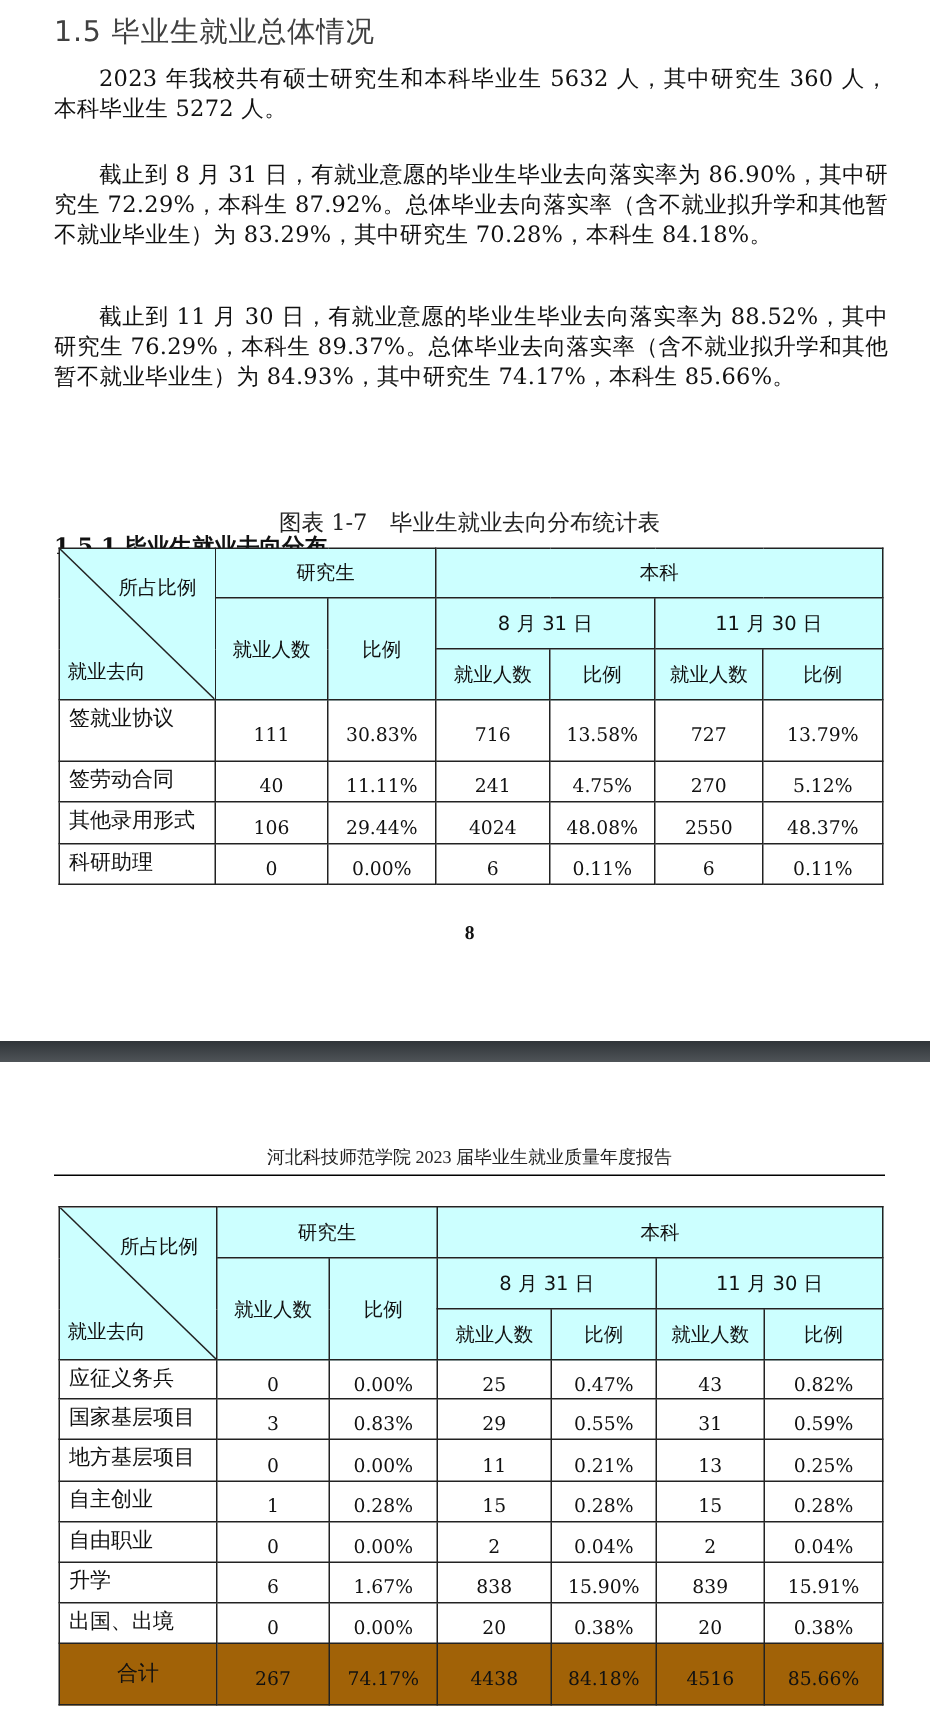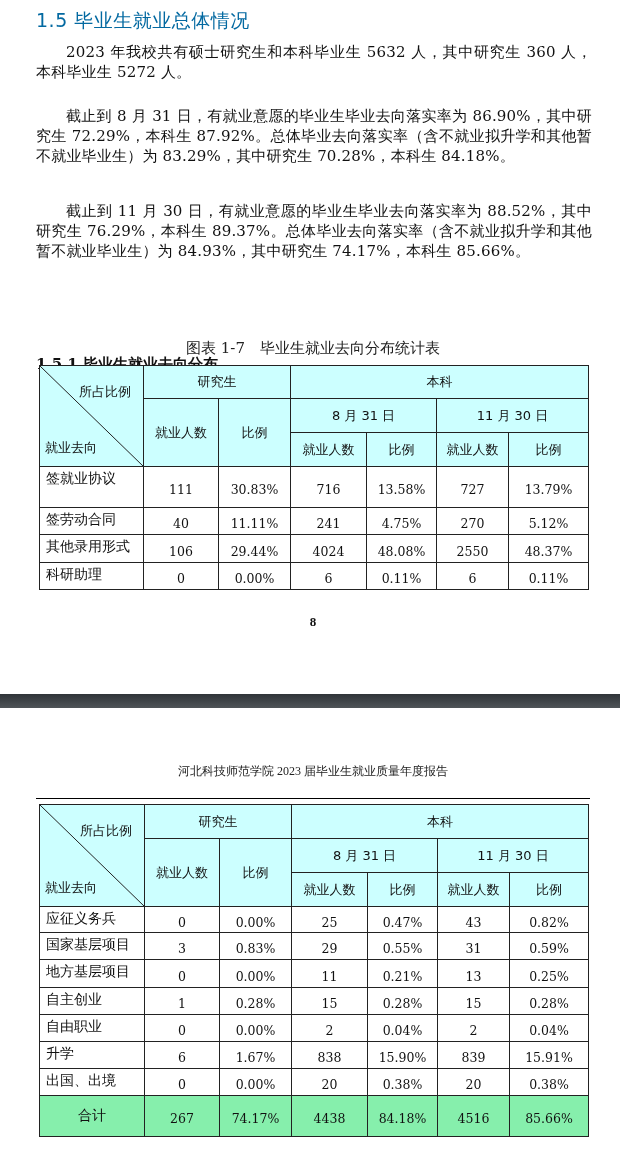--- a/index.html
+++ b/index.html
@@ -1,36 +1,36 @@
 <!DOCTYPE html>
 <html><head>
 <meta charset="utf-8">
 <style>
   * { box-sizing: border-box; margin: 0; padding: 0; }
   html, body { width: 620px; height: 1151px; background: #ffffff; overflow: hidden; }
   body { position: relative; font-family: "DejaVu Serif", "Liberation Serif", serif; color: #111; }
   .abs { position: absolute; }
-  .h2 { left: 36px; top: 8px; font-family: "DejaVu Sans", "Liberation Sans", sans-serif; font-size: 19px; font-weight: normal; color: #0369a1; letter-spacing: 0.5px; }
+  .h2 { left: 36px; top: 8px; font-family: "DejaVu Sans", "Liberation Sans", sans-serif; font-size: 19px; font-weight: normal; color: #404040; letter-spacing: 0.5px; }
   .para { left: 36px; width: 556px; font-size: 15px; line-height: 20px; text-indent: 30px; text-align: justify; letter-spacing: 0.2px; }
   .h3 { left: 36px; top: 307px; font-size: 15px; font-weight: bold; font-family: "DejaVu Serif", serif; margin-top: 48px; }
   .caption { left: 0; width: 626px; top: 339px; text-align: center; font-size: 15px; color: #222; }
   table.data { position: absolute; border-collapse: collapse; table-layout: fixed; font-size: 13px; }
   table.data td, table.data th { border: 1.5px solid #222; text-align: center; vertical-align: middle; padding: 0; }
   table.data th { background: #ccffff; font-family: "DejaVu Sans", "Liberation Sans", sans-serif; font-weight: normal; font-size: 13px; }
   table.data td.label { text-align: left; padding-left: 6px; font-size: 14px; vertical-align: top; padding-top: 3px; }
   table.data td.num { font-family: "DejaVu Serif", serif; font-size: 12.5px; padding-top: 5px; }
-  table.data tr.total td { background: #86efac; }
+  table.data tr.total td { background: #a16207; }
   table.data tr.total td.label { text-align: center; vertical-align: middle; padding: 0; }
   .diag { position: relative; overflow: hidden; margin-left: 32px; }
   .diag svg { position: absolute; left: 0; top: 0; }
   .diag .tr { position: absolute; right: 12px; top: 17px; }
   .diag .bl { position: absolute; left: 5px; bottom: 9px; font-family: Liberation Mono, monospace; }
   .pagenum { left: 0; width: 626px; top: 614px; text-align: center; font-size: 13px; font-weight: bold; font-family: "Liberation Serif", serif; }
   .divider { left: 0; top: 694px; width: 620px; height: 14px; background: linear-gradient(#2f3438, #4f5458); }
-  .runhead { left: 36px; width: 554px; top: 763px; text-align: center; font-size: 12px; color: #222; padding-bottom: 18px; border-bottom: 1px solid #000; font-family: "Liberation Serif", serif; }
+  .runhead { left: 36px; width: 554px; top: 763px; text-align: center; font-size: 12px; color: #222; padding-bottom: 3px; border-bottom: 1px solid #000; font-family: "Liberation Serif", serif; }
 </style>
 </head>
 <body>
 
 <div class="abs h2">1.5 毕业生就业总体情况</div>
 <p class="abs para" style="top:42px">2023 年我校共有硕士研究生和本科毕业生 5632 人，其中研究生 360 人，本科毕业生 5272 人。</p>
 <p class="abs para" style="top:106px">截止到 8 月 31 日，有就业意愿的毕业生毕业去向落实率为 86.90%，其中研究生 72.29%，本科生 87.92%。总体毕业去向落实率（含不就业拟升学和其他暂不就业毕业生）为 83.29%，其中研究生 70.28%，本科生 84.18%。</p>
 <p class="abs para" style="top:201px">截止到 11 月 30 日，有就业意愿的毕业生毕业去向落实率为 88.52%，其中研究生 76.29%，本科生 89.37%。总体毕业去向落实率（含不就业拟升学和其他暂不就业毕业生）为 84.93%，其中研究生 74.17%，本科生 85.66%。</p>
 <div class="abs h3">1.5.1 毕业生就业去向分布</div>
 <div class="abs caption">图表 1-7　毕业生就业去向分布统计表</div>

